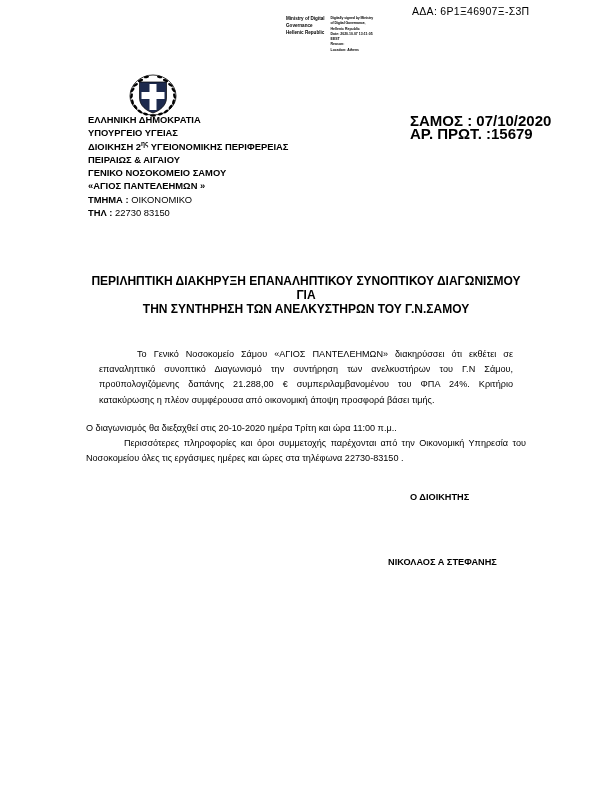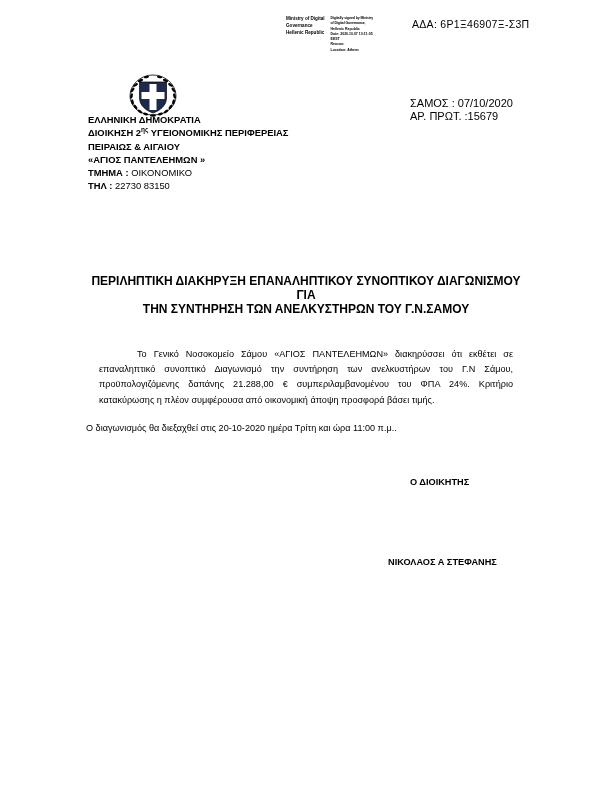--- a/index.html
+++ b/index.html
@@ -19,21 +19,21 @@
   .page {
     position: relative;
     width: 612px;
     height: 792px;
   }
 
   
   .ada-code {
     position: absolute;
     left: 412px;
-    top: 18px;
+    top: 5px;
     font-size: 10.5px;
     letter-spacing: 0.3px;
     white-space: nowrap;
   }
 
   
   .signature-block {
     position: absolute;
     left: 286px;
     top: 16px;
@@ -83,24 +83,24 @@
   }
   .letterhead sup {
     font-size: 6.5px;
     vertical-align: super;
     line-height: 0;
   }
 
   .protocol {
     position: absolute;
     left: 410px;
-    top: 97px;
-    font-size: 11px;
+    top: 114px;
+    font-size: 15px;
     line-height: 13.3px;
-    font-weight: normal;
+    font-weight: bold;
     white-space: nowrap;
   }
 
   
   .doc-title {
     position: absolute;
     left: 86px;
     top: 274px;
     width: 440px;
     text-align: center;
@@ -130,21 +130,21 @@
     margin-top: 0;
     text-align: justify;
     text-justify: inter-word;
     text-indent: 38px;
   }
 
   
   .closing-title {
     position: absolute;
     left: 410px;
-    top: 477px;
+    top: 492px;
     font-size: 9.2px;
     font-weight: bold;
     white-space: nowrap;
     text-align: right;
   }
   .closing-name {
     position: absolute;
     left: 388px;
     top: 557px;
     font-size: 9.2px;
@@ -212,24 +212,26 @@
 
       <g fill="#ffffff">
         <rect x="47" y="24" width="14" height="52"></rect>
         <rect x="31" y="40" width="46" height="14"></rect>
       </g>
     </svg>
   </div>
 
   <div class="letterhead">
     <div>ΕΛΛΗΝΙΚΗ   ΔΗΜΟΚΡΑΤΙΑ</div>
+    <div>ΥΠΟΥΡΓΕΙΟ ΥΓΕΙΑΣ</div>
     <div>
       <span>ΔΙΟΙΚΗΣΗ 2</span><sup>ης</sup><span> ΥΓΕΙΟΝΟΜΙΚΗΣ ΠΕΡΙΦΕΡΕΙΑΣ</span>
     </div>
     <div>ΠΕΙΡΑΙΩΣ  &amp;  ΑΙΓΑΙΟΥ</div>
+    <div>ΓΕΝΙΚΟ ΝΟΣΟΚΟΜΕΙΟ ΣΑΜΟΥ</div>
     <div>«ΑΓΙΟΣ ΠΑΝΤΕΛΕΗΜΩΝ »</div>
     <div>
       <span>ΤΜΗΜΑ : </span><span class="thin">ΟΙΚΟΝΟΜΙΚΟ</span>
     </div>
     <div>
       <span>ΤΗΛ : </span><span class="thin">22730 83150</span>
     </div>
   </div>
 
   <div class="protocol">
@@ -238,18 +240,19 @@
   </div>
 
   <div class="doc-title">
     <div>ΠΕΡΙΛΗΠΤΙΚΗ ΔΙΑΚΗΡΥΞΗ ΕΠΑΝΑΛΗΠΤΙΚΟΥ ΣΥΝΟΠΤΙΚΟΥ  ΔΙΑΓΩΝΙΣΜΟΥ ΓΙΑ</div>
     <div>ΤΗΝ ΣΥΝΤΗΡΗΣΗ ΤΩΝ ΑΝΕΛΚΥΣΤΗΡΩΝ ΤΟΥ Γ.Ν.ΣΑΜΟΥ</div>
   </div>
 
   <div class="body-block">
     <p class="para-justified" style="margin:13px;">Το Γενικό Νοσοκομείο Σάμου «ΑΓΙΟΣ ΠΑΝΤΕΛΕΗΜΩΝ» διακηρύσσει ότι εκθέτει σε επαναληπτικό συνοπτικό Διαγωνισμό την συντήρηση των ανελκυστήρων του Γ.Ν Σάμου, προϋπολογιζόμενης δαπάνης 21.288,00 € συμπεριλαμβανομένου του ΦΠΑ 24%. Κριτήριο κατακύρωσης η πλέον συμφέρουσα από οικονομική άποψη προσφορά βάσει τιμής.</p>
     <div class="line-plain">Ο διαγωνισμός θα διεξαχθεί στις 20-10-2020 ημέρα Τρίτη και ώρα 11:00 π.μ..</div>
+    <p class="para2" style="margin:0;">Περισσότερες πληροφορίες και όροι συμμετοχής παρέχονται από την Οικονομική Υπηρεσία του Νοσοκομείου όλες τις εργάσιμες ημέρες και ώρες στα τηλέφωνα 22730-83150 .</p>
   </div>
 
   <div class="closing-title">Ο ΔΙΟΙΚΗΤΗΣ</div>
   <div class="closing-name">ΝΙΚΟΛΑΟΣ Α ΣΤΕΦΑΝΗΣ</div>
 
 </div>
 
 </body></html>

